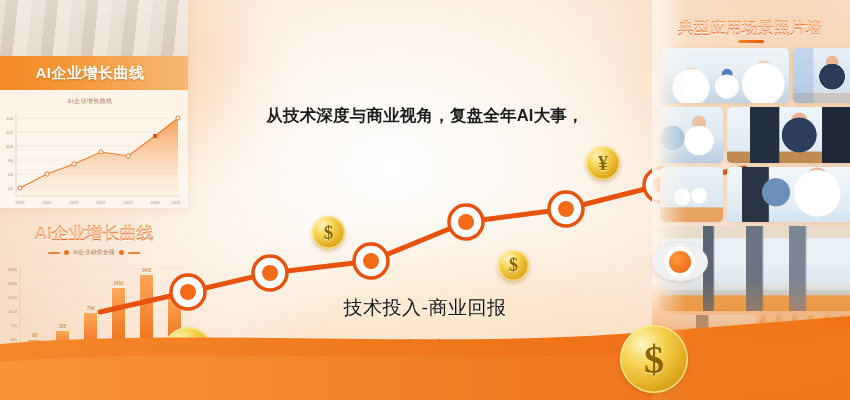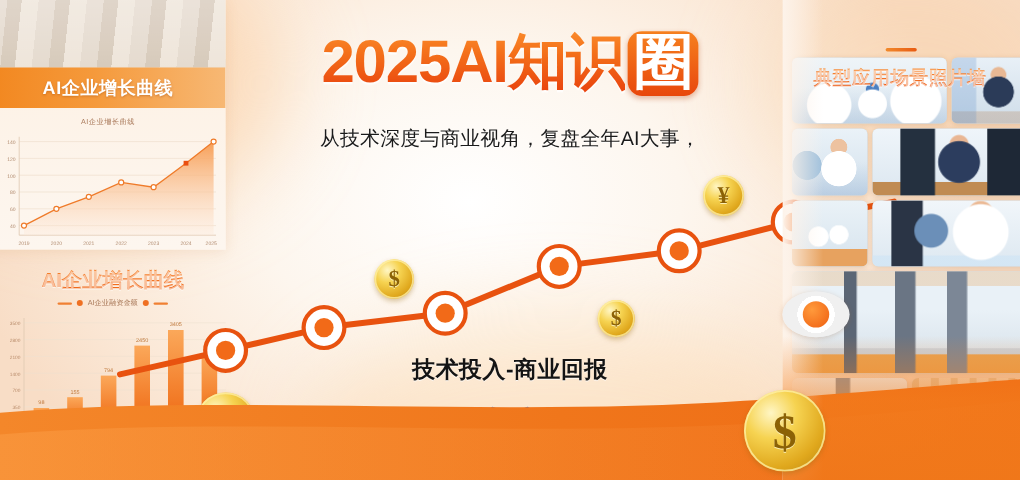--- a/index.html
+++ b/index.html
@@ -82,32 +82,32 @@
     -webkit-text-stroke:0px;
     filter:drop-shadow(0 2px 0 rgba(255,255,255,.75));
   }
   .headline .boxed {
     display:inline-block; background:linear-gradient(180deg,#f6801f,#e8470c);
     color:#fff; border-radius:12px; padding:0 5px 4px 5px; margin-left:2px;
     box-shadow:0 2px 4px rgba(180,60,10,.3);
   }
   .subline {
     position:absolute; left:0; right:0; top:105px; text-align:center;
-    font-size:16.5px; font-weight:normal; color:#1b1b1b; letter-spacing:.2px;
+    font-size:16.5px; font-weight:bold; color:#1b1b1b; letter-spacing:.2px;
     text-shadow:0 1px 0 rgba(255,255,255,.8); white-space:nowrap;
   }
   .pill {
     position:absolute; top:148px; left:50%; transform:translateX(-50%);
     border:2px solid #1b1b1b; border-radius:20px; padding:4px 26px;
     font-size:16px; font-weight:bold; color:#1b1b1b; background:transparent;
     white-space:nowrap;
   }
   .kicker {
     position:absolute; left:0; right:0; top:295px; text-align:center;
-    font-size:19px; font-weight:bold; color:#141414; letter-spacing:.5px;
+    font-size:19px; font-weight:normal; color:#141414; letter-spacing:.5px;
     text-shadow:0 1px 0 rgba(255,255,255,.7);
   }
   .handshake {
     position:absolute; top:330px; left:50%; transform:translateX(-50%);
     width:52px; height:34px;
   }
 
   
   .mainchart { position:absolute; left:0; top:0; width:850px; height:400px; pointer-events:none; }
 
@@ -119,21 +119,20 @@
           text-shadow:0 1px 0 rgba(255,250,210,.8); }
 
   
   .wall { position:absolute; right:0; top:0; width:198px; height:400px; overflow:hidden; }
   .wall-title {
     position:absolute; right:4px; top:18px; width:192px; text-align:center;
     font-size:15.5px; font-weight:bold; letter-spacing:.5px; z-index:4;
     background:linear-gradient(180deg,#f9933b,#e9500f);
     -webkit-background-clip:text; background-clip:text; color:transparent;
     text-shadow:0 1px 0 rgba(255,255,255,.6);
-    margin-top:37px;
   }
   .wall-underline { position:absolute; right:86px; top:40px; width:26px; height:3px;
     background:linear-gradient(90deg,#f18a2c,#e85b12); border-radius:2px; z-index:4; }
   .grid { position:absolute; left:8px; top:48px; right:-6px; bottom:0;
           display:grid; grid-template-columns:repeat(6,1fr); gap:4px; }
   .ph { border-radius:5px; overflow:hidden; position:relative;
         box-shadow:0 1px 4px rgba(150,90,40,.18); background:#cfd9e2; }
   .ph .sky { position:absolute; inset:0; }
   .fadeover {
     position:absolute; left:0; right:0; bottom:0; height:120px; z-index:3;
@@ -303,23 +302,20 @@
           <circle cx="566" cy="209" r="17" fill="#fff" stroke="#e8520f" stroke-width="3.5"></circle>
           <circle cx="566" cy="209" r="8" fill="#f26a18"></circle>
         </g>
       <g>
           <circle cx="661" cy="185" r="17" fill="#fff" stroke="#e8520f" stroke-width="3.5"></circle>
           <circle cx="661" cy="185" r="8" fill="#f26a18"></circle>
         </g>
     </g>
   </svg>
 
-  <div class="headline">
-    <span class="g">2025AI知识</span><span class="boxed">圈</span>
-  </div>
   <div class="subline">从技术深度与商业视角，复盘全年AI大事，</div>
 
   <div class="kicker">技术投入-商业回报</div>
   <svg class="handshake" viewBox="0 0 64 40">
     <path d="M4,16 L14,10 L24,14 L32,12 L40,14 L50,10 L60,16 L54,30 L46,26 L38,32 L30,34 L22,30 L14,32 L10,28 Z" fill="#1565f0"></path>
     <path d="M24,14 L31,20 L38,14" fill="none" stroke="#ffffff" stroke-width="1.6" opacity=".45"></path>
     <path d="M30,20 L36,26 M26,23 L31,28 M22,26 L26,30" stroke="#ffffff" stroke-width="1.4" opacity=".35" fill="none"></path>
   </svg>
 
   <div class="coin" style="left:163px; top:327px; width:50px; height:50px; font-size:28px;">¥</div>

